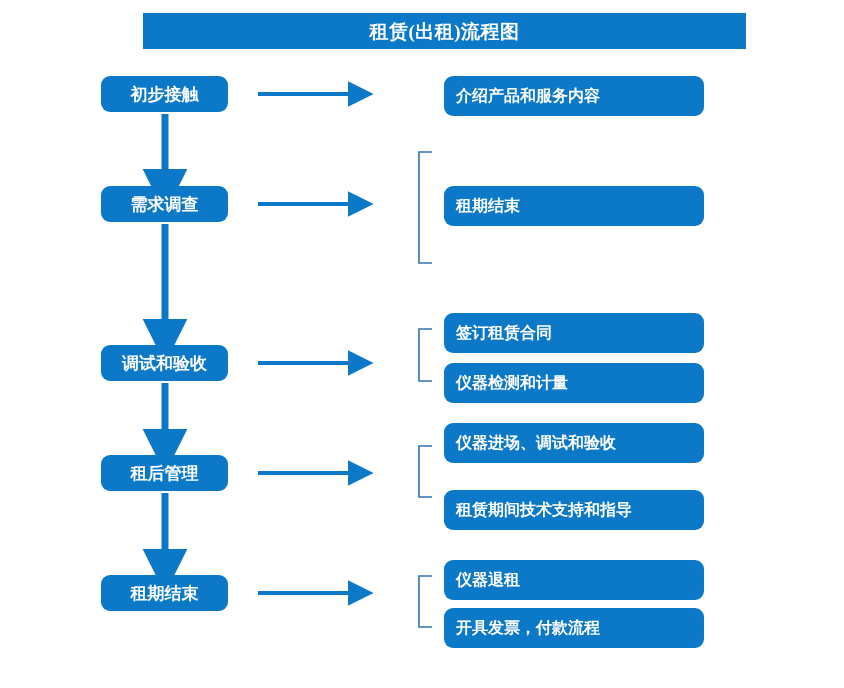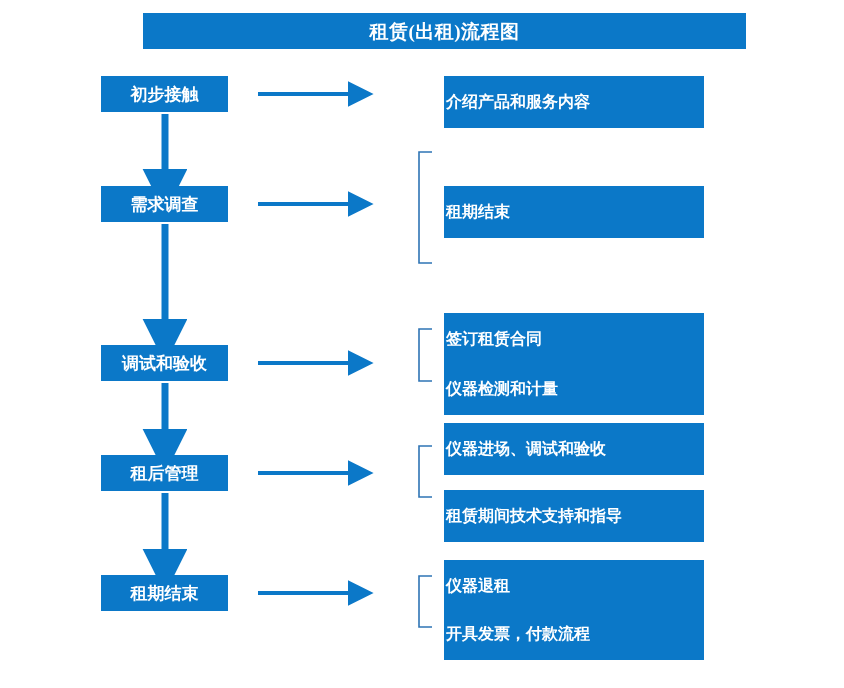--- a/index.html
+++ b/index.html
@@ -43,33 +43,34 @@
     line-height: 1;
   }
 
   
   .stage-box, .detail-box {
     position: absolute;
     background: #0b78c8;
     display: flex;
     align-items: center;
     box-sizing: border-box;
+    border-radius: 9px;
   }
   .stage-box {
     left: 101px;
     width: 127px;
     height: 36px;
     justify-content: center;
   }
   .detail-box {
     left: 444px;
     width: 260px;
-    height: 52px;
+    height: 40px;
     justify-content: flex-start;
-    padding-left: 2px;
+    padding-left: 12px;
   }
   .stage-box .box-text,
   .detail-box .box-text {
     color: #ffffff;
     font-size: 17px;
     font-weight: bold;
     line-height: 1;
     white-space: nowrap;
   }
   .detail-box .box-text { font-size: 16px; }

